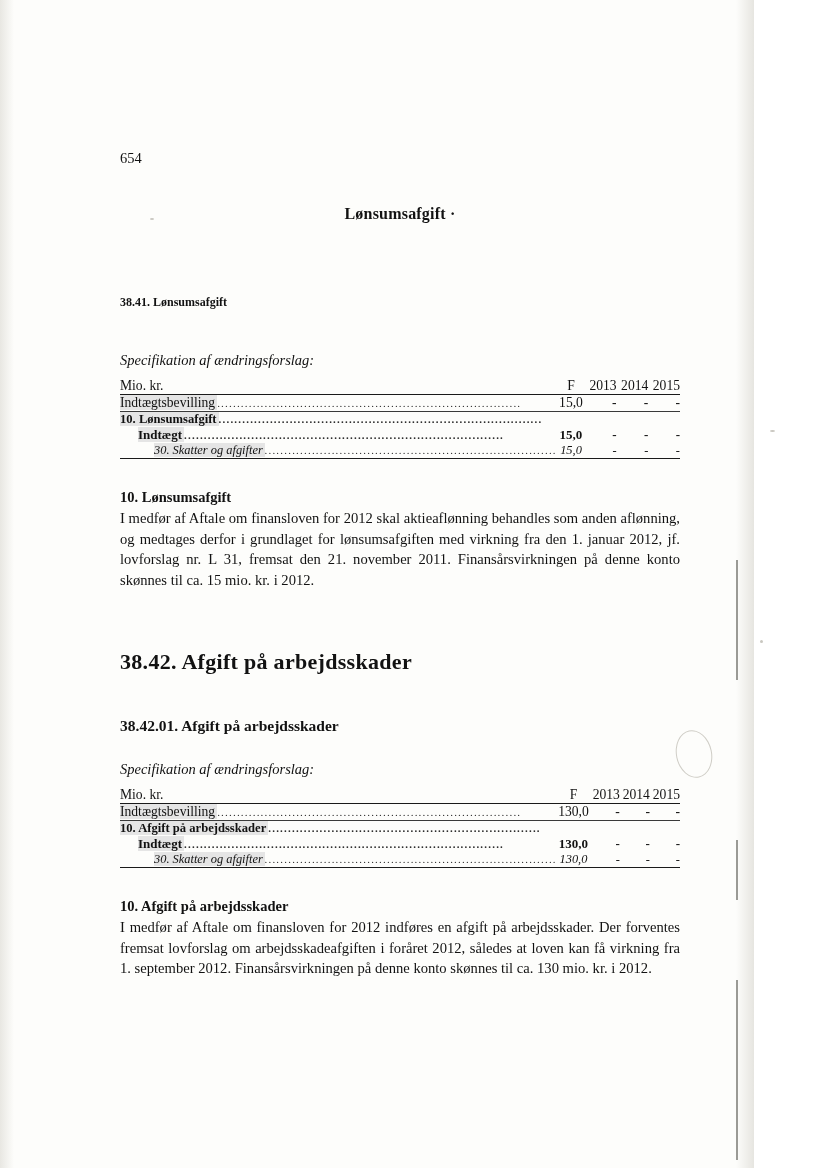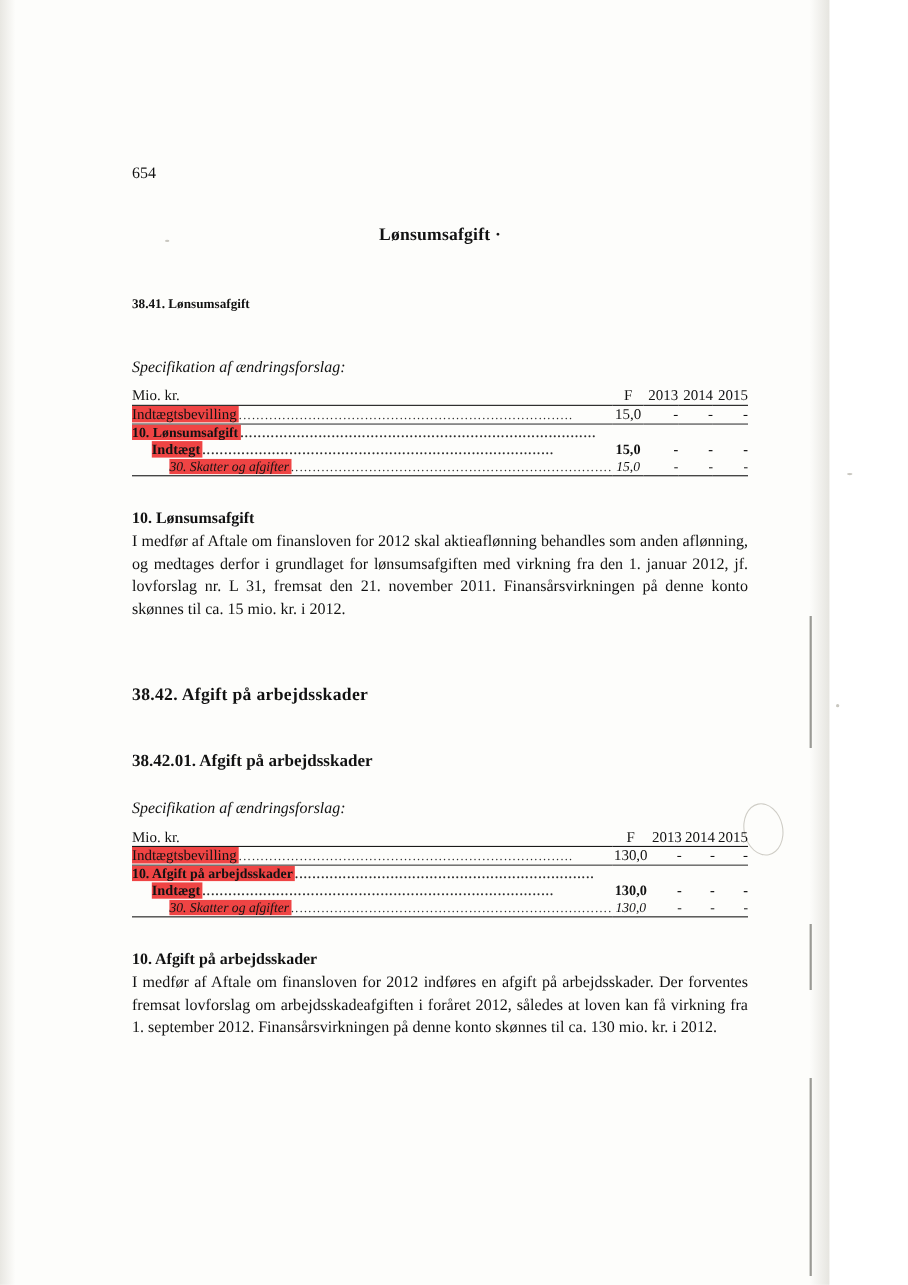--- a/index.html
+++ b/index.html
@@ -59,29 +59,29 @@
   .section-ref {
     flex: 1;
     text-align: left;
     padding-left: 120px;
   }
   .doc-title {
     text-align: center;
     font-weight: bold;
     font-size: 16px;
     letter-spacing: 0.2px;
-    margin-bottom: 46px;
+    margin-bottom: 72px;
   }
   .h1 {
     font-weight: bold;
     font-size: 12px;
     margin: 0 0 42px 0;
   }
   .h1.big {
-    font-size: 16px;
+    font-size: 22px;
     letter-spacing: 0.3px;
   }
   .h2 {
     font-weight: bold;
     font-size: 15.5px;
     margin: 0 0 26px 0;
   }
   .spec-label {
     font-style: italic;
     font-size: 14.5px;
@@ -101,21 +101,21 @@
     border-bottom: 1.4px solid #1a1a1a;
   }
   .col-label { text-align: left; }
   .col-f { width: 62px; text-align: center; }
   .col-y { width: 70px; text-align: right; padding-right: 8px;}
   .dots-cell {
     position: relative;
     white-space: nowrap;
     overflow: hidden;
   }
-  .dots-cell .txt { background: #ef4444; padding-right: 2px;}
+  .dots-cell .txt { background: #e5e5e5; padding-right: 2px;}
   .dots {
     letter-spacing: 1.2px;
     font-size: 11px;
     color: #2a2a2a;
   }
   .row-first td {
     padding-top: 5px;
     padding-bottom: 5px;
   }
   .row-group td {

